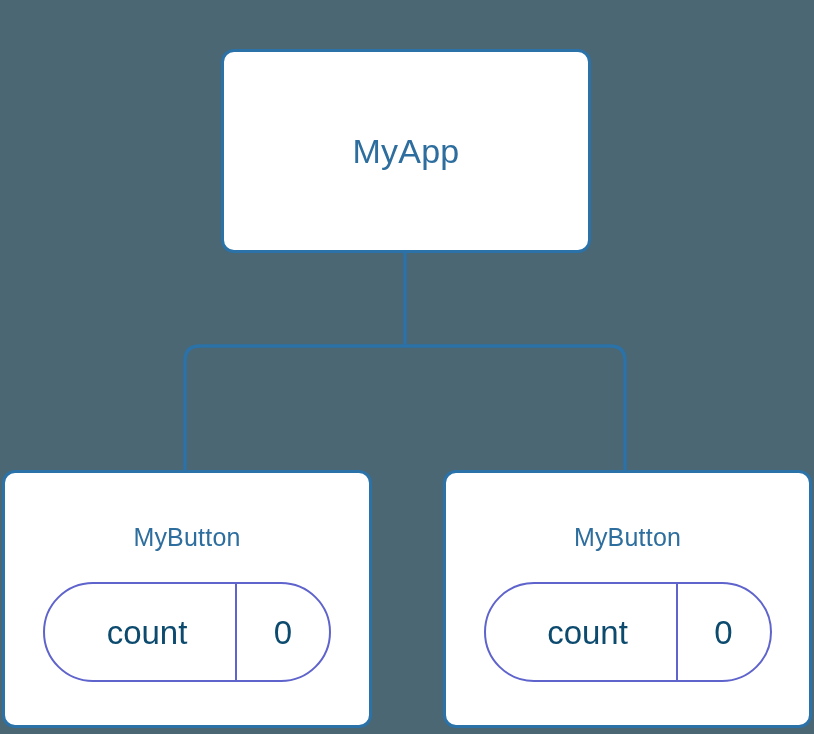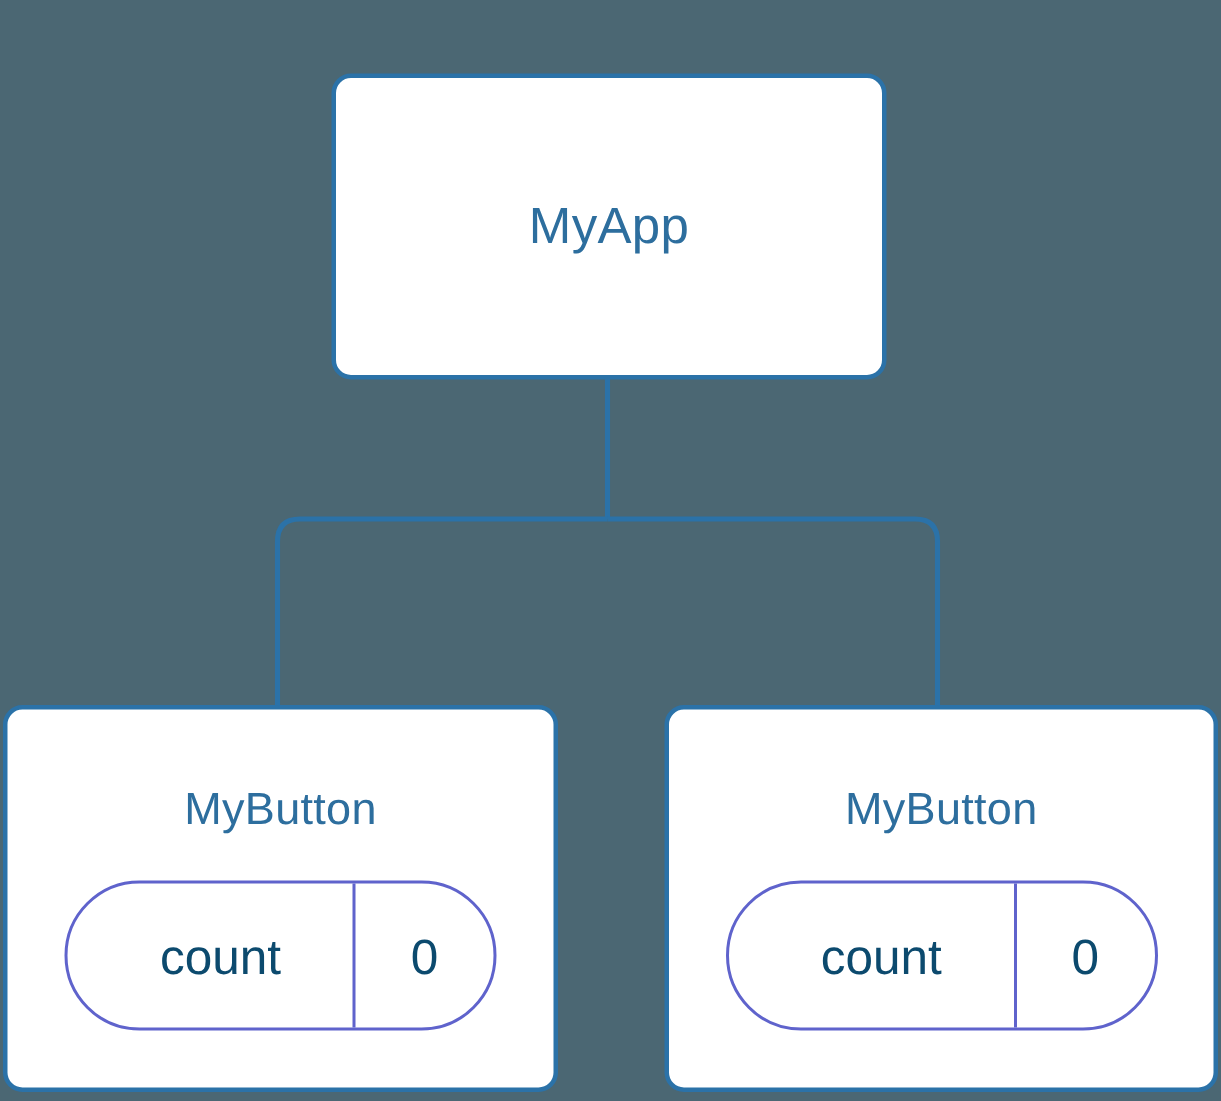--- a/index.html
+++ b/index.html
@@ -58,21 +58,21 @@
   }
   .node-leaf-right {
     left: 443px;
     top: 470px;
     width: 369px;
     height: 258px;
   }
 
   .node-title {
     color: #2d6e9e;
-    font-size: 30px;
+    font-size: 25px;
     line-height: 1;
     letter-spacing: 0.2px;
     white-space: nowrap;
   }
   .node-root .node-title {
     font-size: 34px;
   }
   .node-leaf-left .node-title,
   .node-leaf-right .node-title {
     margin-top: 52px;

